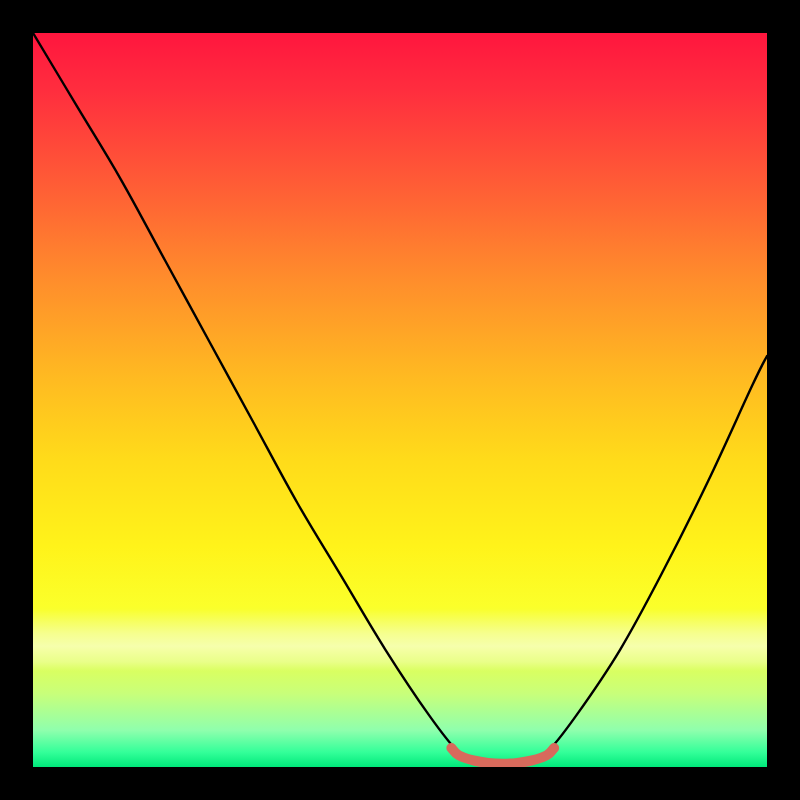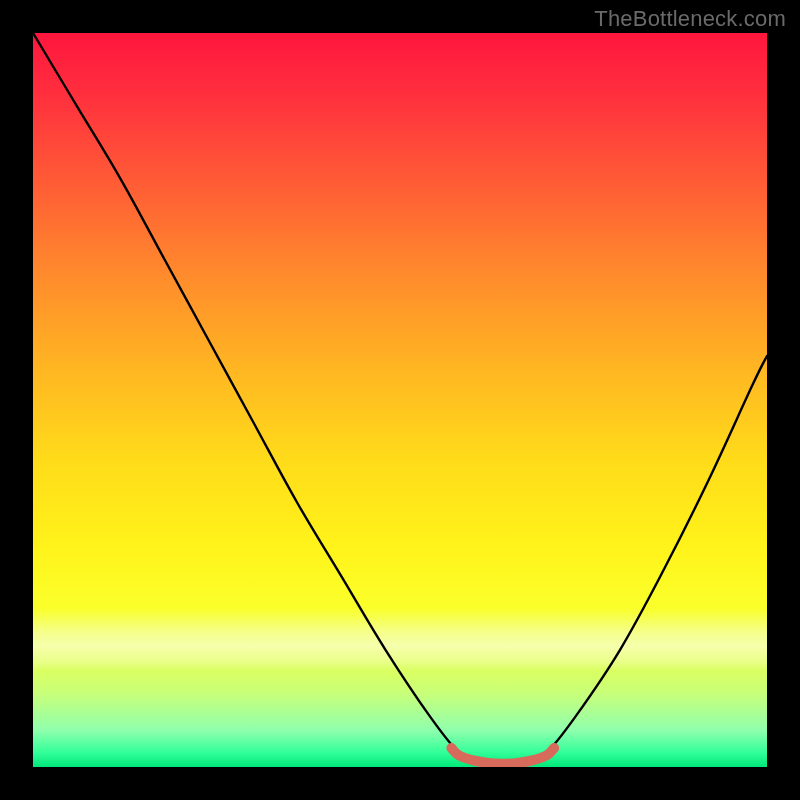--- a/index.html
+++ b/index.html
@@ -85,14 +85,13 @@
   <div class="plot-area">
     <div class="gradient"></div>
     <div class="whitish-band"></div>
 
     <svg viewBox="0 0 734 734" preserveAspectRatio="none">
       <path id="main-curve" fill="none" stroke="#000" stroke-width="2.4" stroke-linecap="round" stroke-linejoin="round" d="M 0.00 0.00 C 7.93 13.21, 28.19 46.98, 44.04 73.40 C 59.89 99.82, 72.23 119.05, 88.08 146.80 C 103.93 174.55, 116.27 198.47, 132.12 227.54 C 147.97 256.61, 160.31 279.21, 176.16 308.28 C 192.01 337.35, 204.35 359.95, 220.20 389.02 C 236.05 418.09, 248.39 442.01, 264.24 469.76 C 280.09 497.51, 292.43 516.74, 308.28 543.16 C 324.13 569.58, 336.47 591.46, 352.32 616.56 C 368.17 641.66, 383.15 664.12, 396.36 682.62 C 409.57 701.12, 416.47 710.73, 425.72 719.32 C 434.97 727.91, 439.81 728.08, 447.74 730.33 C 455.67 732.58, 461.83 731.80, 469.76 731.80 C 477.69 731.80, 483.85 732.58, 491.78 730.33 C 499.71 728.08, 504.55 727.91, 513.80 719.32 C 523.05 710.73, 529.95 701.12, 543.16 682.62 C 556.37 664.12, 571.35 642.98, 587.20 616.56 C 603.05 590.14, 615.39 566.21, 631.24 535.82 C 647.09 505.43, 659.43 480.77, 675.28 447.74 C 691.13 414.71, 708.75 374.78, 719.32 352.32 C 729.89 329.86, 731.36 328.24, 734.00 322.96"></path>
       <path id="marker-curve" fill="none" stroke="#d86a5c" stroke-width="10" stroke-linecap="round" stroke-linejoin="round" d="M 418.38 714.92 C 419.70 716.24, 421.76 720.01, 425.72 722.26 C 429.68 724.50, 435.12 726.01, 440.40 727.39 C 445.68 728.78, 449.80 729.37, 455.08 729.96 C 460.36 730.56, 464.48 730.70, 469.76 730.70 C 475.04 730.70, 479.16 730.56, 484.44 729.96 C 489.72 729.37, 493.84 728.78, 499.12 727.39 C 504.40 726.01, 509.84 724.50, 513.80 722.26 C 517.76 720.01, 519.82 716.24, 521.14 714.92"></path>
     </svg>
   </div>
 
-  <div class="watermark">TheBottleneck.com</div>
 </div>
 
 </body></html>

